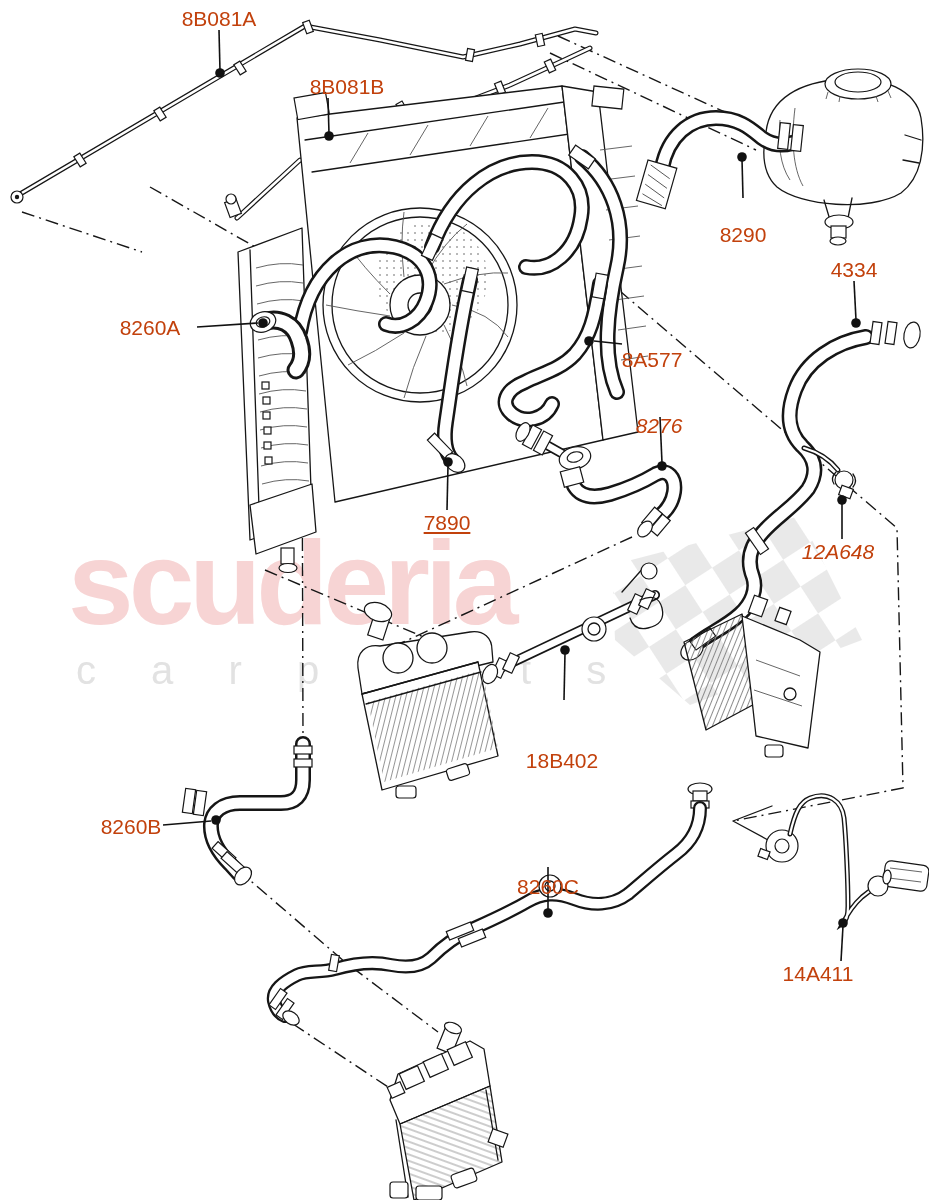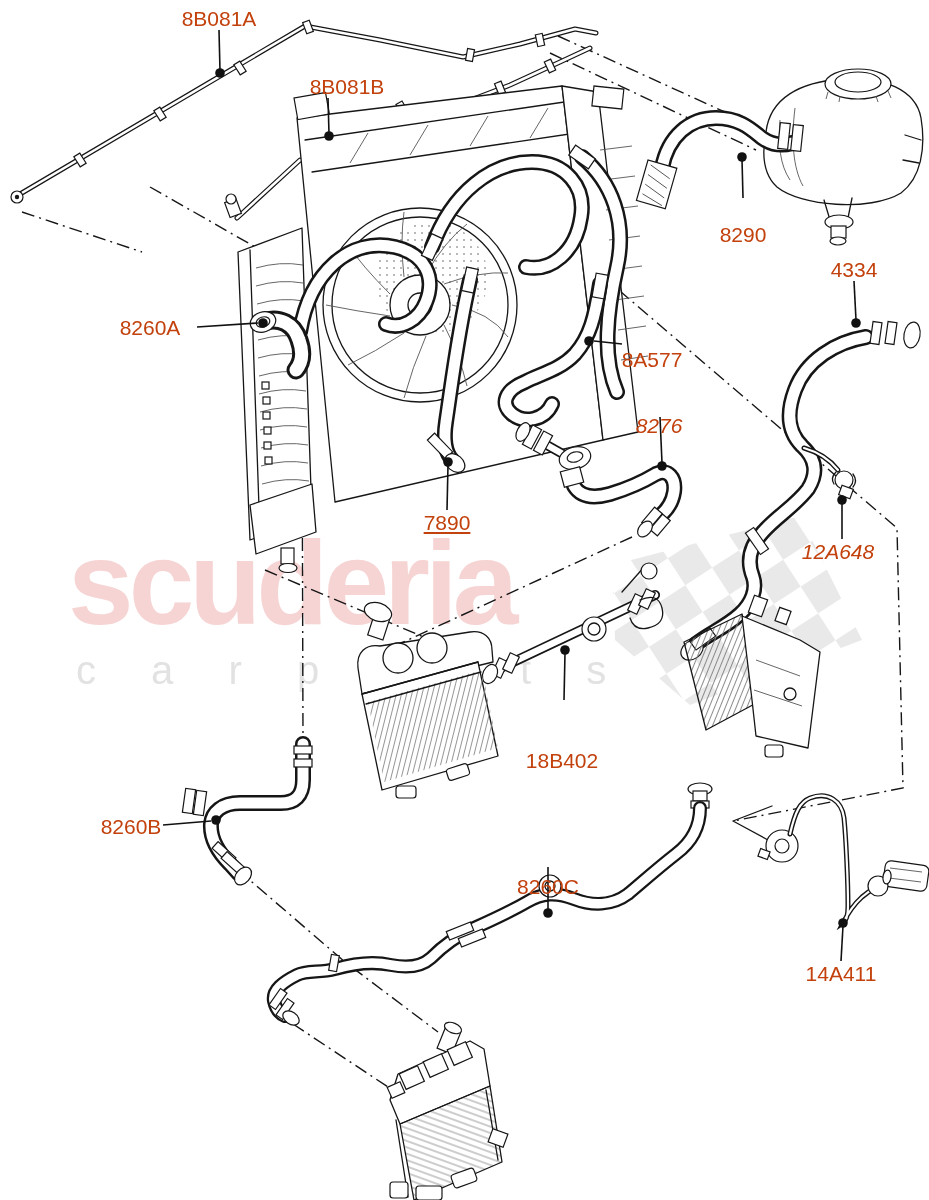--- a/index.html
+++ b/index.html
@@ -346,15 +346,15 @@
 <div class="plabel" style="left:743px;top:200px;margin-top:24px;">8290</div>
 <div class="plabel" style="left:854px;top:259px;">4334</div>
 <div class="plabel" style="left:150px;top:317px;">8260A</div>
 <div class="plabel" style="left:652px;top:349px;">8A577</div>
 <div class="plabel" style="left:659px;top:415px;font-style:italic;">8276</div>
 <div class="plabel" style="left:447px;top:512px;text-decoration:underline;">7890</div>
 <div class="plabel" style="left:838px;top:541px;font-style:italic;">12A648</div>
 <div class="plabel" style="left:562px;top:702px;margin-top:48px;">18B402</div>
 <div class="plabel" style="left:131px;top:816px;">8260B</div>
 <div class="plabel" style="left:548px;top:844px;margin-top:32px;">8260C</div>
-<div class="plabel" style="left:841px;top:963px;">14A411</div>
+<div class="plabel" style="left:818px;top:963px;">14A411</div>
 
 </div>
 
 </body></html>

